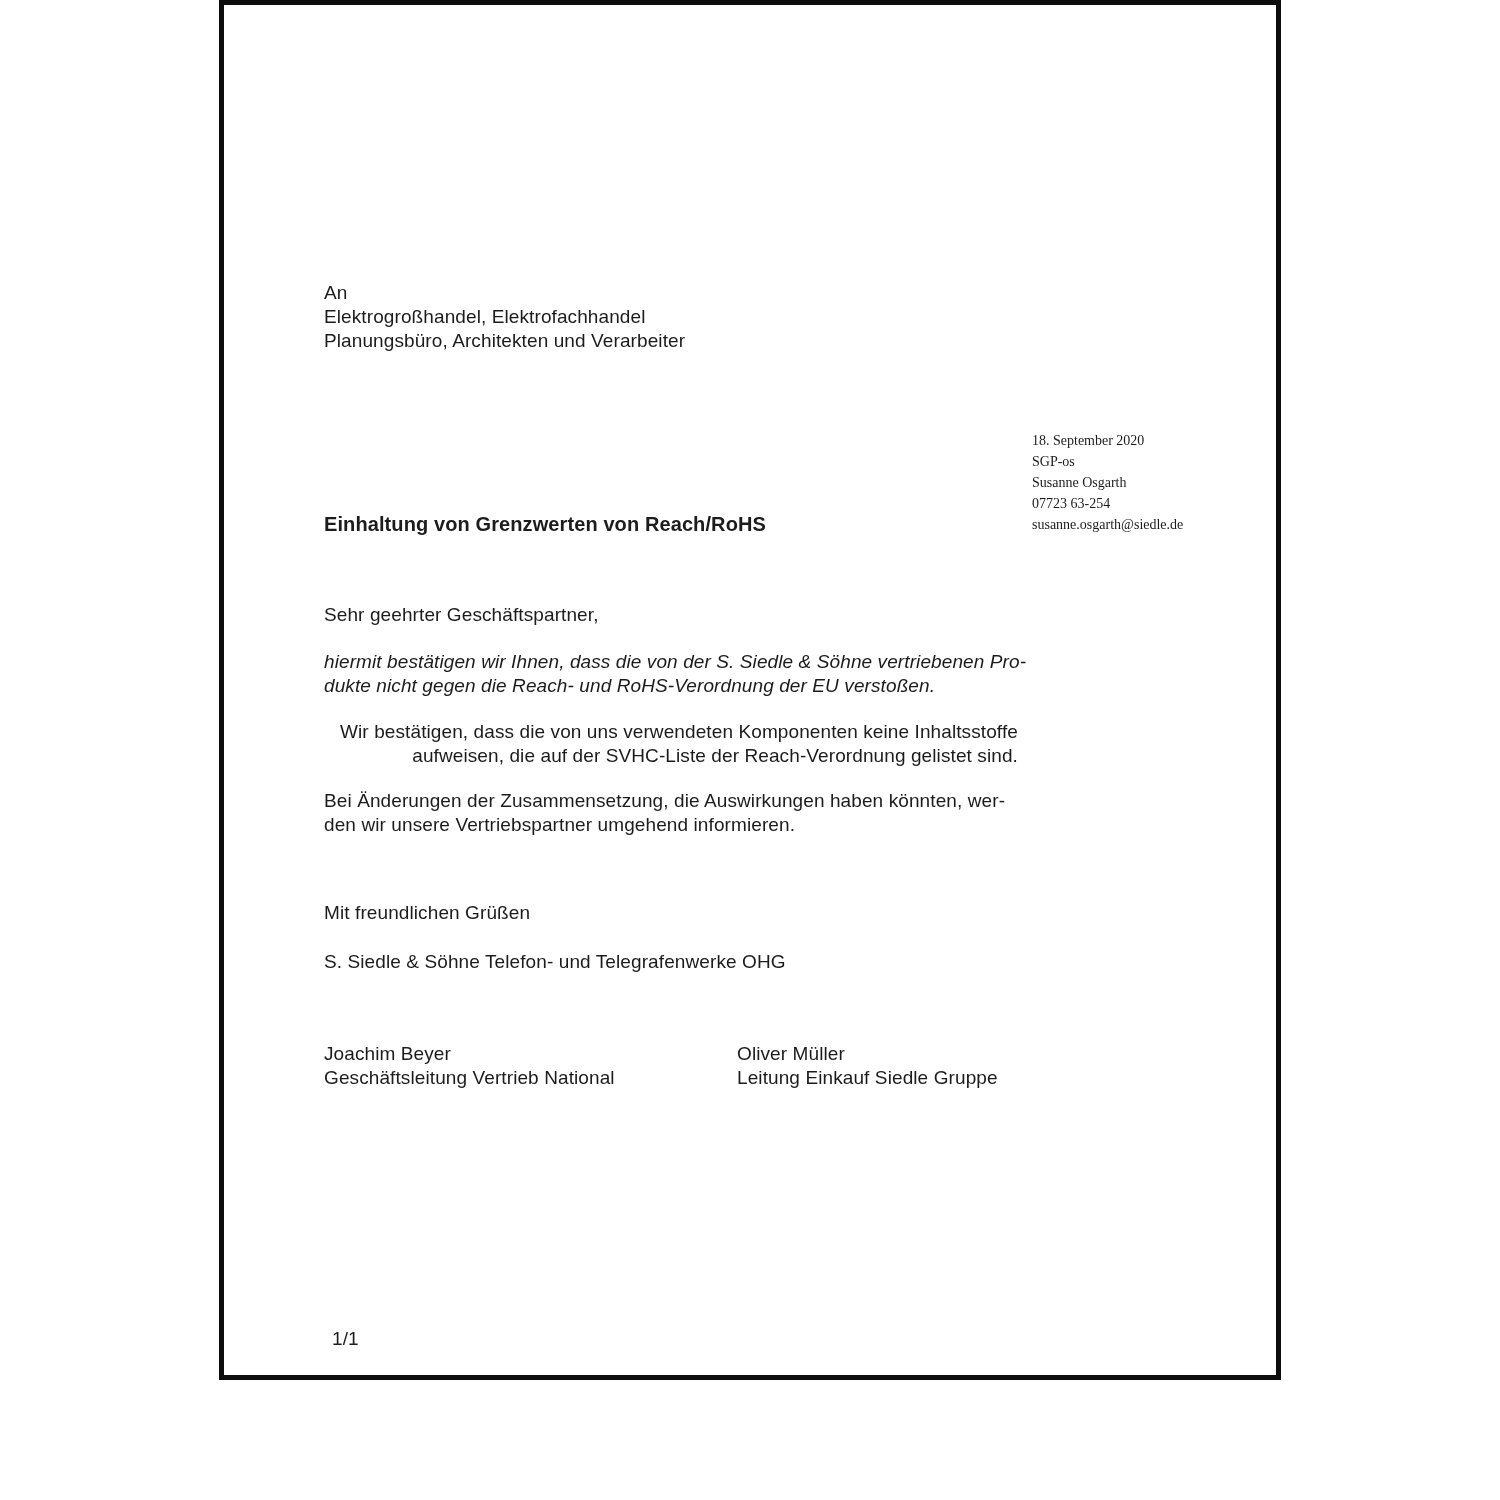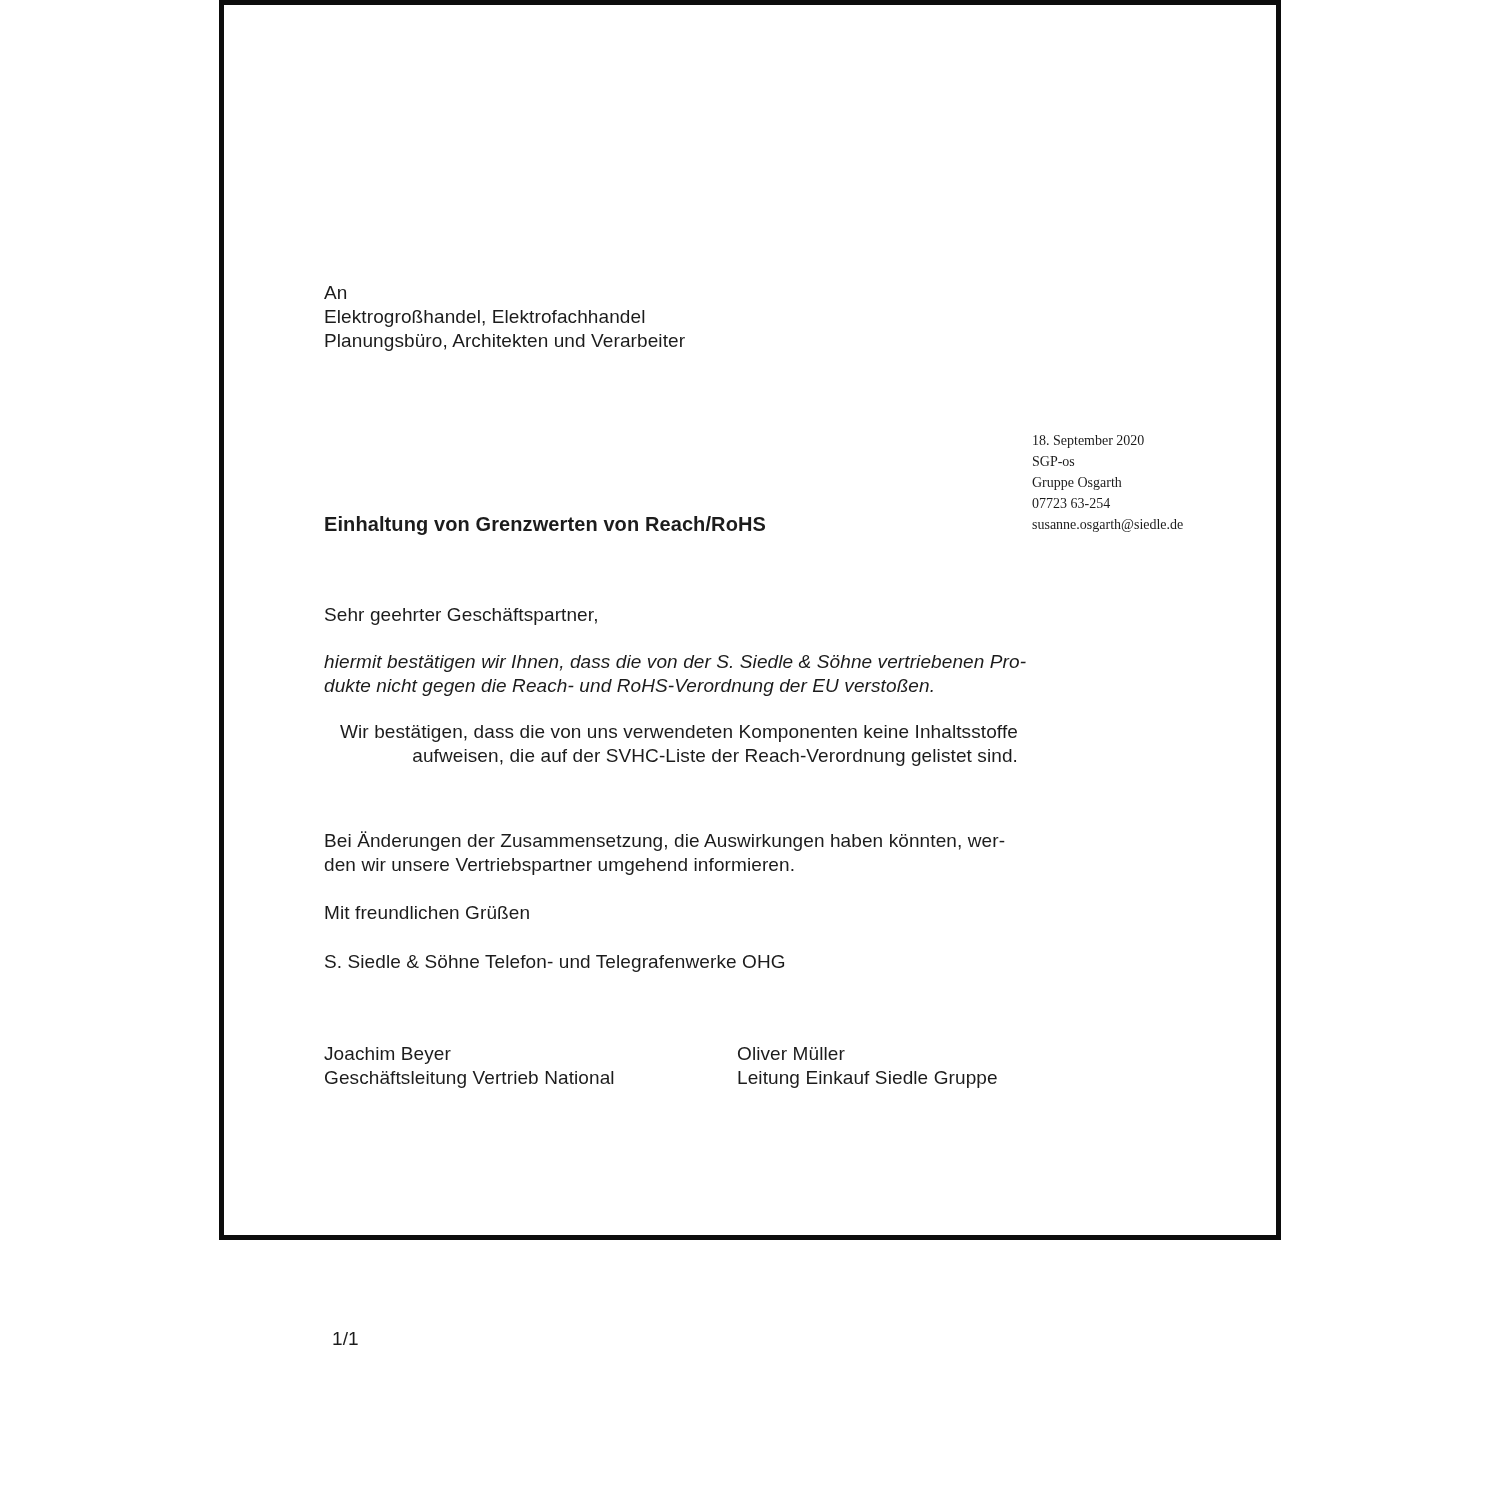--- a/index.html
+++ b/index.html
@@ -14,21 +14,21 @@
     background: #ffffff;
     font-family: "Liberation Sans", sans-serif;
     color: #1c1c1c;
     overflow: hidden;
   }
   .page {
     position: absolute;
     left: 219px;
     top: 0;
     width: 1062px;
-    height: 1240px;
+    height: 1380px;
     box-sizing: border-box;
     border: 5px solid #0d0d0d;
     background: #ffffff;
   }
   .abs { position: absolute; }
   .body-text {
     font-size: 19px;
     line-height: 24px;
     white-space: pre;
     letter-spacing: 0.1px;
@@ -54,34 +54,34 @@
 
     <div class="abs" style="left:100px; top:276px;">
       <div class="body-text">An</div>
       <div class="body-text">Elektrogroßhandel, Elektrofachhandel</div>
       <div class="body-text">Planungsbüro, Architekten und Verarbeiter</div>
     </div>
 
     <div class="abs" style="left:808px; top:425px;">
       <div class="meta-text">18. September 2020</div>
       <div class="meta-text">SGP-os</div>
-      <div class="meta-text">Gruppe Osgarth</div>
+      <div class="meta-text">Susanne Osgarth</div>
       <div class="meta-text">07723 63-254</div>
       <div class="meta-text">susanne.osgarth@siedle.de</div>
     </div>
 
     <div class="abs subject" style="left:100px; top:508px;">Einhaltung von Grenzwerten von Reach/RoHS</div>
 
     <div class="abs body-text" style="left:100px; top:598px;">Sehr geehrter Geschäftspartner,</div>
 
     <div class="abs body-text" style="left:100px; top:645px;font-style:italic;">hiermit bestätigen wir Ihnen, dass die von der S. Siedle &amp; Söhne vertriebenen Pro-
 dukte nicht gegen die Reach- und RoHS-Verordnung der EU verstoßen.</div>
     <div class="abs body-text" style="left:116px; top:715px;text-align:right;">Wir bestätigen, dass die von uns verwendeten Komponenten keine Inhaltsstoffe
 aufweisen, die auf der SVHC-Liste der Reach-Verordnung gelistet sind.</div>
-    <div class="abs body-text" style="left:100px; top:784px;margin-top:40px;">Bei Änderungen der Zusammensetzung, die Auswirkungen haben könnten, wer-
+    <div class="abs body-text" style="left:100px; top:784px;">Bei Änderungen der Zusammensetzung, die Auswirkungen haben könnten, wer-
 den wir unsere Vertriebspartner umgehend informieren.</div>
 
     <div class="abs body-text" style="left:100px; top:896px;">Mit freundlichen Grüßen</div>
 
     <div class="abs body-text" style="left:100px; top:945px;">S. Siedle &amp; Söhne Telefon- und Telegrafenwerke OHG</div>
 
     <div class="abs" style="left:0; top:1037px; width:100%;">
       <div class="abs" style="left:100px; top:0;">
         <div class="body-text">Joachim Beyer</div>
         <div class="body-text">Geschäftsleitung Vertrieb National</div>

